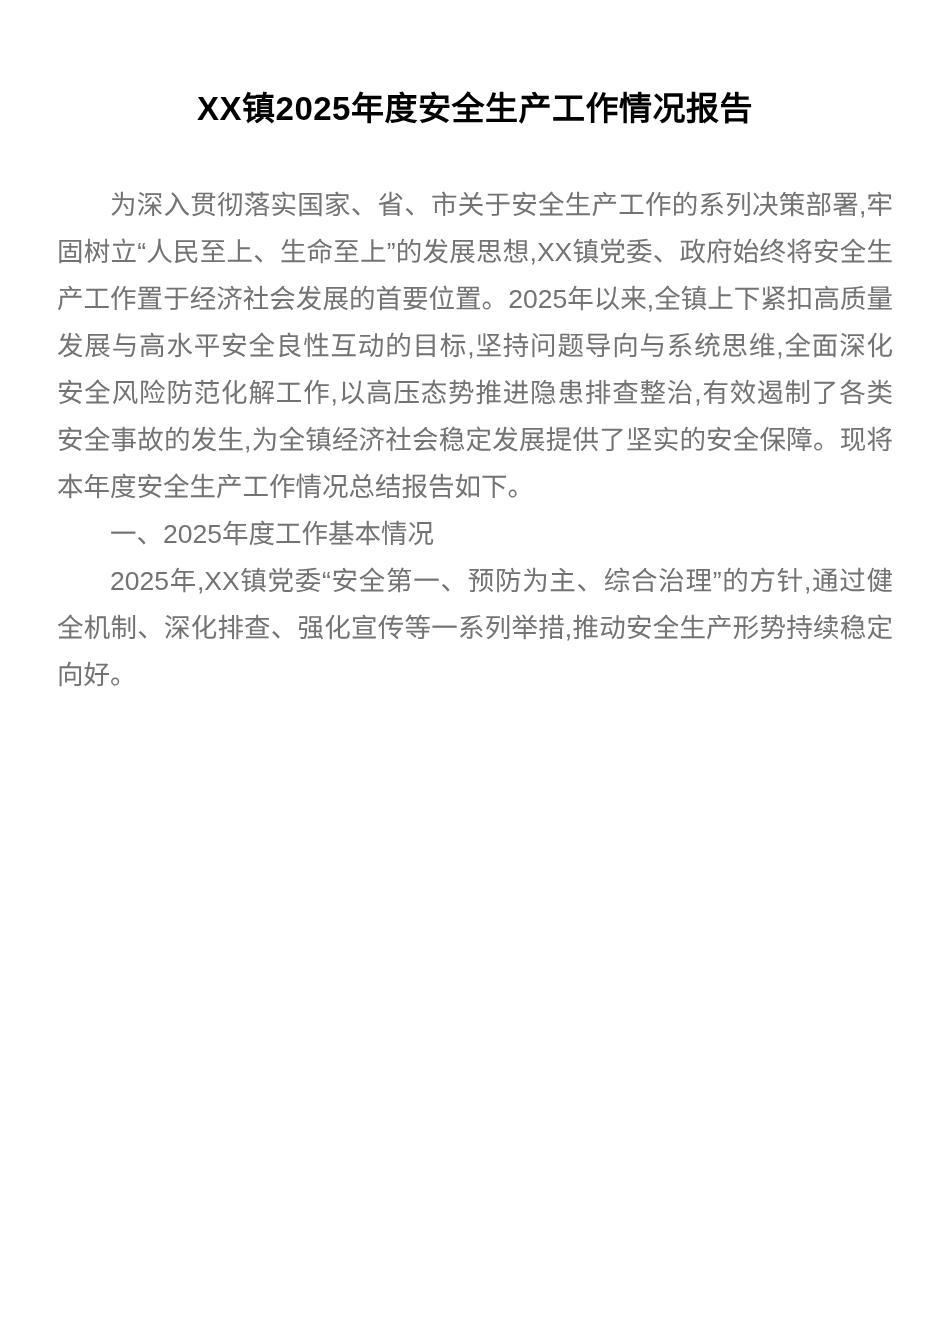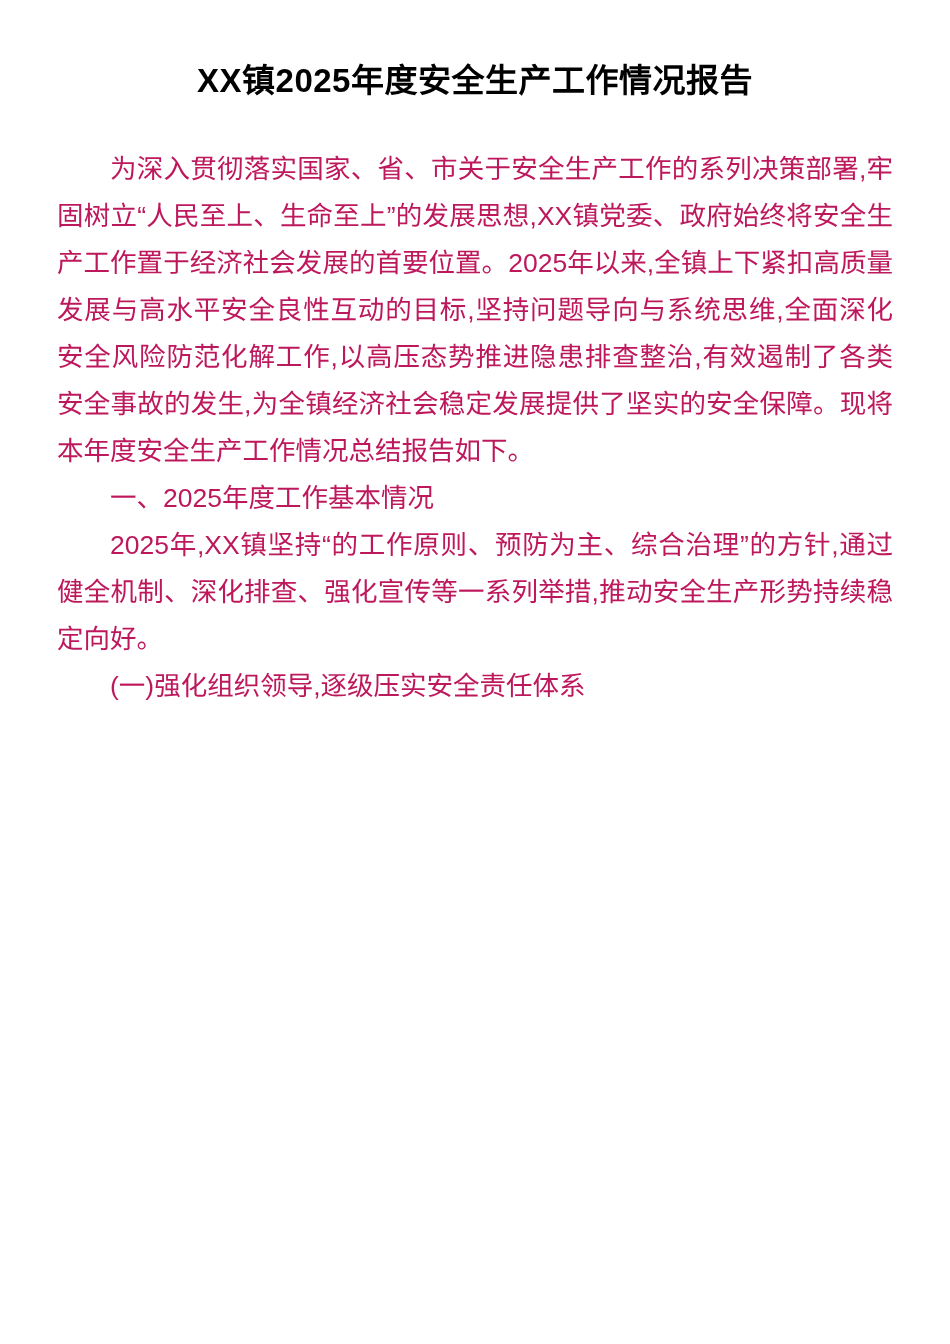--- a/index.html
+++ b/index.html
@@ -22,38 +22,38 @@
     left: 57px;
     top: 0;
     width: 836px;
   }
   .doc-title {
     font-size: 33px;
     font-weight: 700;
     text-align: center;
     letter-spacing: 0.5px;
     line-height: 46px;
-    margin: 0;
-    padding-top: 58px;
+    margin: 8px;
+    padding-top: 78px;
     color: #000000;
     white-space: nowrap;
   }
   .title-spacer {
     height: 42px;
   }
   p.para {
     font-size: 26.5px;
     line-height: 47px;
     margin: 0;
     text-align: justify;
     text-justify: inter-ideograph;
     text-align-last: left;
     word-break: break-all;
     letter-spacing: 0px;
-    color: #be185d;
+    color: #737373;
   }
   p.indent {
     text-indent: 2em;
   }
   p.heading {
     text-indent: 2em;
   }
 </style>
 </head>
 <body>
@@ -62,20 +62,19 @@
   <div class="content">
 
     <h1 class="doc-title">XX镇2025年度安全生产工作情况报告</h1>
 
     <div class="title-spacer"></div>
 
     <p class="para indent">为深入贯彻落实国家、省、市关于安全生产工作的系列决策部署,牢固树立“人民至上、生命至上”的发展思想,XX镇党委、政府始终将安全生产工作置于经济社会发展的首要位置。2025年以来,全镇上下紧扣高质量发展与高水平安全良性互动的目标,坚持问题导向与系统思维,全面深化安全风险防范化解工作,以高压态势推进隐患排查整治,有效遏制了各类安全事故的发生,为全镇经济社会稳定发展提供了坚实的安全保障。现将本年度安全生产工作情况总结报告如下。</p>
 
     <p class="para heading">一、2025年度工作基本情况</p>
 
-    <p class="para indent">2025年,XX镇坚持“的工作原则、预防为主、综合治理”的方针,通过健全机制、深化排查、强化宣传等一系列举措,推动安全生产形势持续稳定向好。</p>
+    <p class="para indent">2025年,XX镇党委“安全第一、预防为主、综合治理”的方针,通过健全机制、深化排查、强化宣传等一系列举措,推动安全生产形势持续稳定向好。</p>
 
-    <p class="para heading">(一)强化组织领导,逐级压实安全责任体系</p>
 
 
 
   </div>
 </div>
 
 </body></html>

